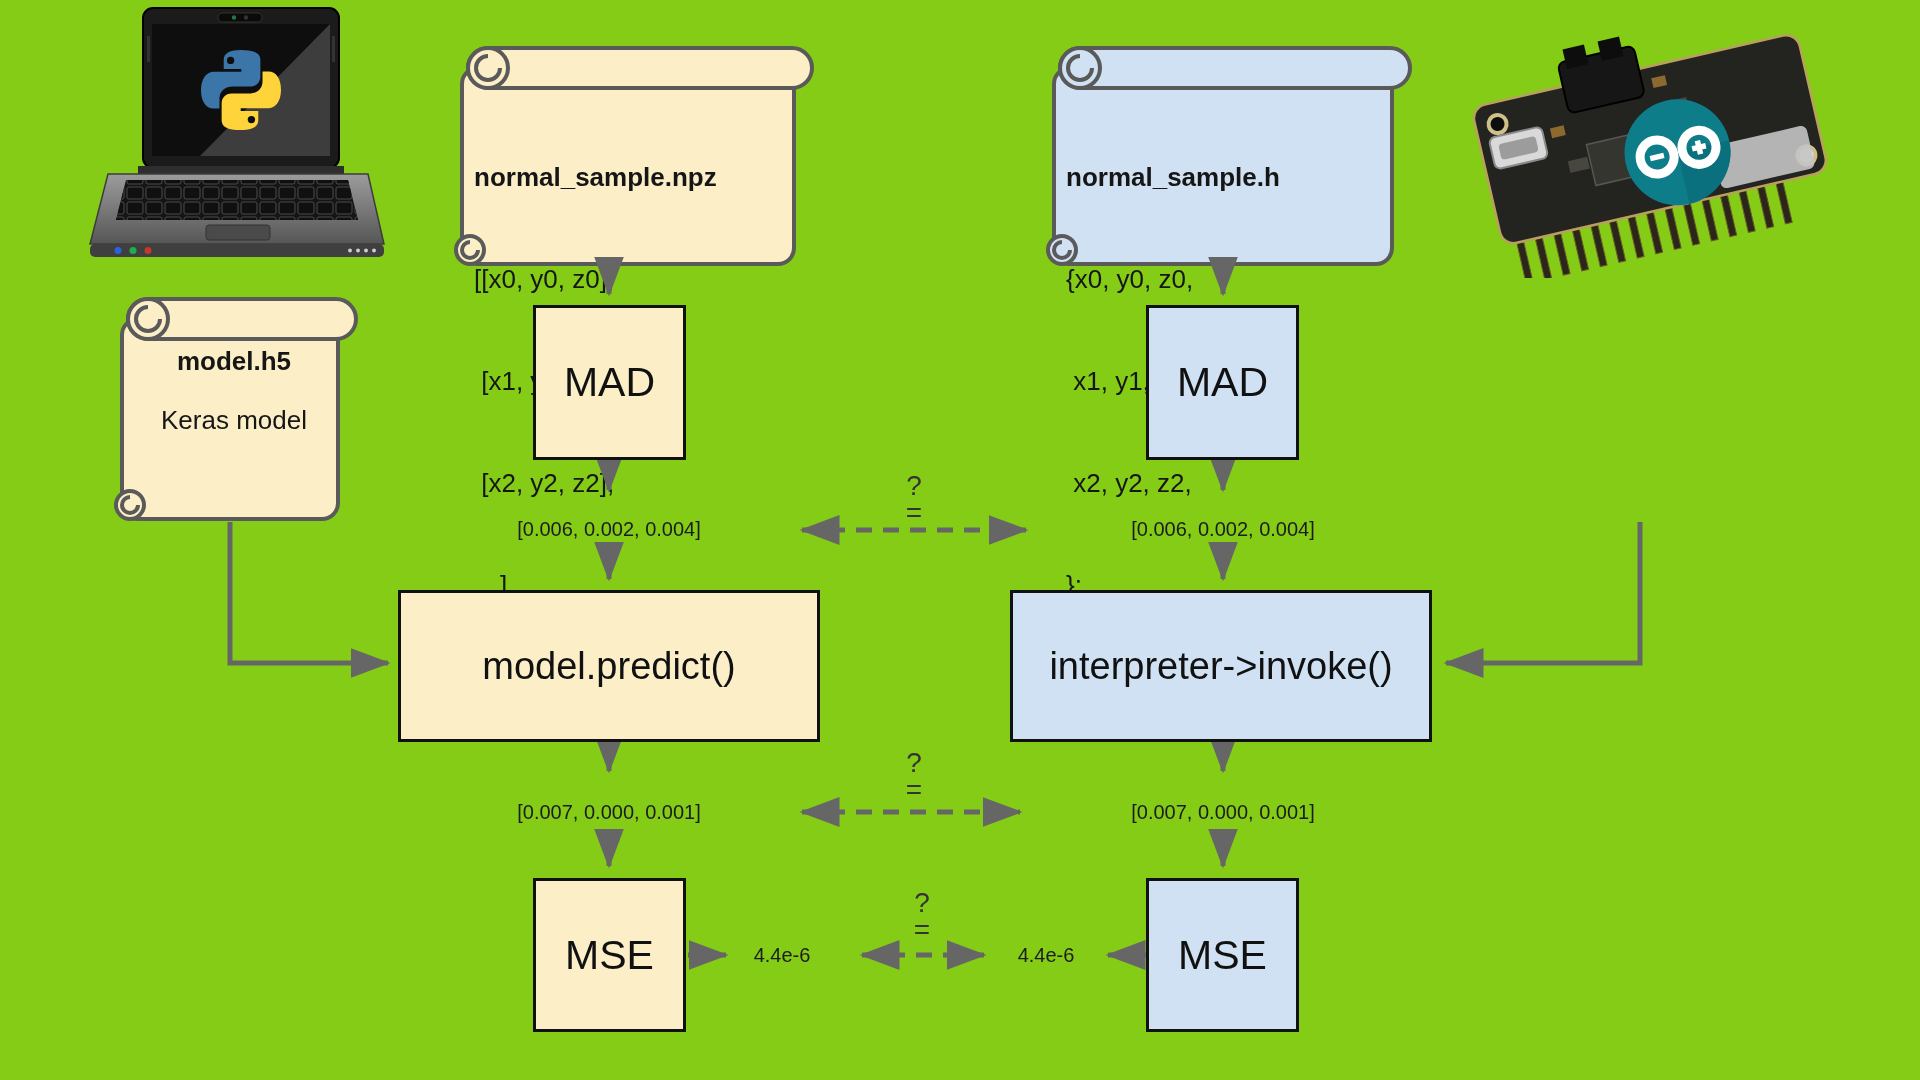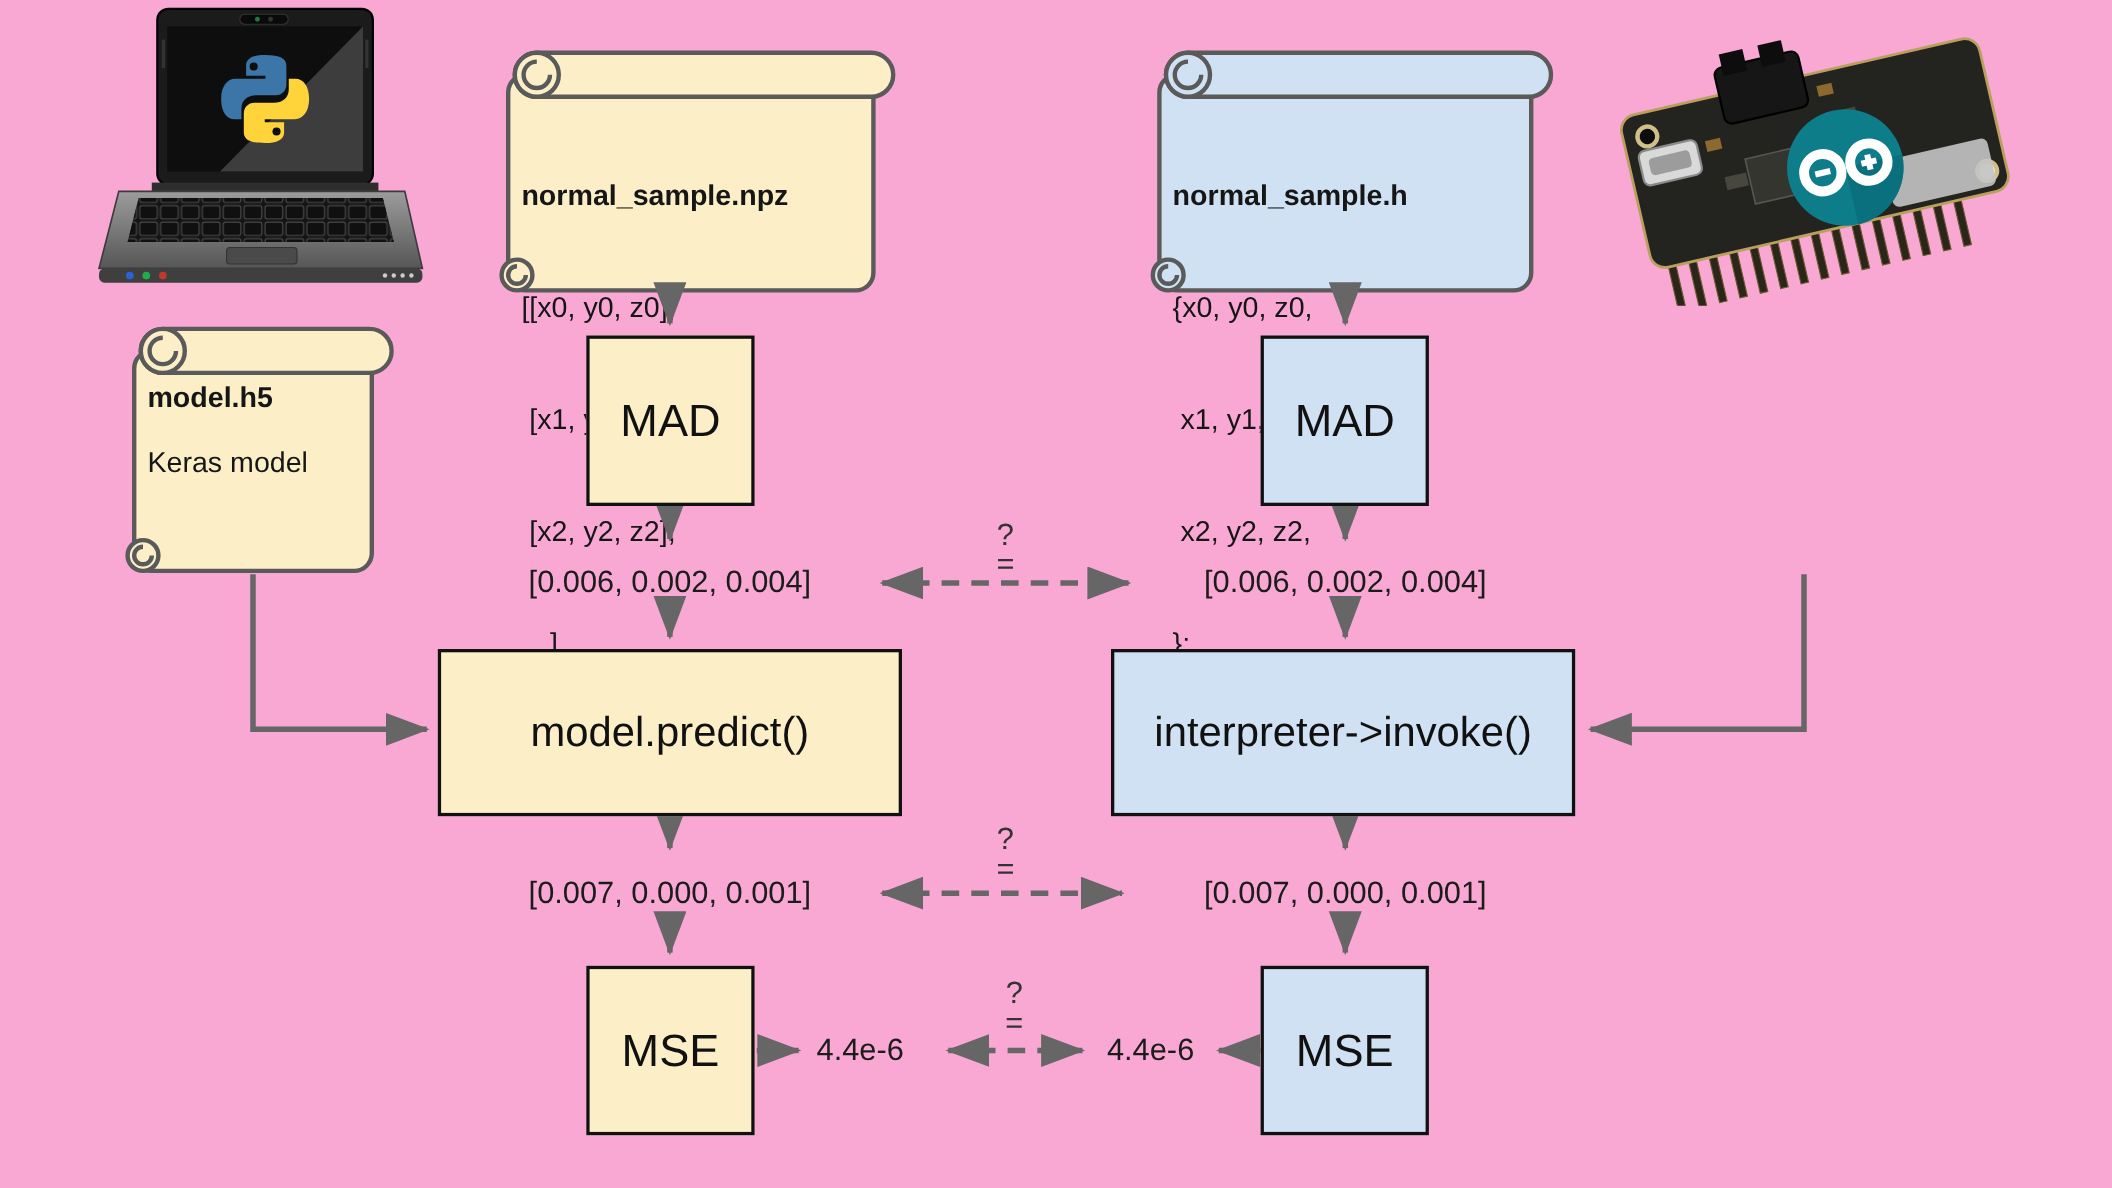--- a/index.html
+++ b/index.html
@@ -5,21 +5,21 @@
   :root{
     --left-fill:#FCEFC8;
     --right-fill:#CFE1F2;
     --connector:#666666;
     --python-blue:#3C76A8;
     --python-yellow:#FFD43B;
     --arduino-teal:#0E7D8A;
   }
   html,body{margin:0;padding:0;background:#fff;}
   .canvas{
-    position:relative;width:1920px;height:1080px;background:#f9a8d4;overflow:hidden;
+    position:relative;width:1920px;height:1080px;background:#84cc16;overflow:hidden;
     font-family:"Liberation Sans","DejaVu Sans",sans-serif;color:#161616;
   }
   .abs{position:absolute;}
   
   .node{
     position:absolute;border:3px solid #111;display:flex;align-items:center;justify-content:center;
     font-size:41px;color:#111;box-sizing:border-box;
   }
   .node.big{font-size:38px;}
   .node.left-theme{background:var(--left-fill);}
@@ -27,25 +27,25 @@
   
   .scroll{position:absolute;}
   .scroll svg{position:absolute;left:0;top:0;}
   .fill-left{fill:var(--left-fill);}
   .fill-right{fill:var(--right-fill);}
   .scroll-stroke{stroke:#5a5a5a;stroke-width:4;stroke-linejoin:round;}
   .nofill{fill:none;}
   .scroll-text{position:absolute;left:26px;font-size:26px;line-height:34px;white-space:pre;}
   .scroll-text .t{font-weight:bold;}
   .scroll-text.sample{top:50px;}
-  .scroll-text.model{top:52px;line-height:33px;white-space:normal;}
+  .scroll-text.model{top:52px;line-height:33px;white-space:normal;text-align:center;}
   .scroll-text.model .b{margin-top:26px;font-weight:normal;}
   
   .val{
-    position:absolute;transform:translate(-50%,-50%);font-size:28px;color:#1c1c1c;white-space:nowrap;
+    position:absolute;transform:translate(-50%,-50%);font-size:20px;color:#1c1c1c;white-space:nowrap;
   }
   .cmp{
     position:absolute;transform:translate(-50%,-50%);font-size:28px;color:#333;text-align:center;
     line-height:27px;white-space:nowrap;
   }
   
   svg.wires{position:absolute;left:0;top:0;}
   .wire{stroke:var(--connector);stroke-width:5;fill:none;}
   .wire.dash{stroke-dasharray:16 11;}
   

